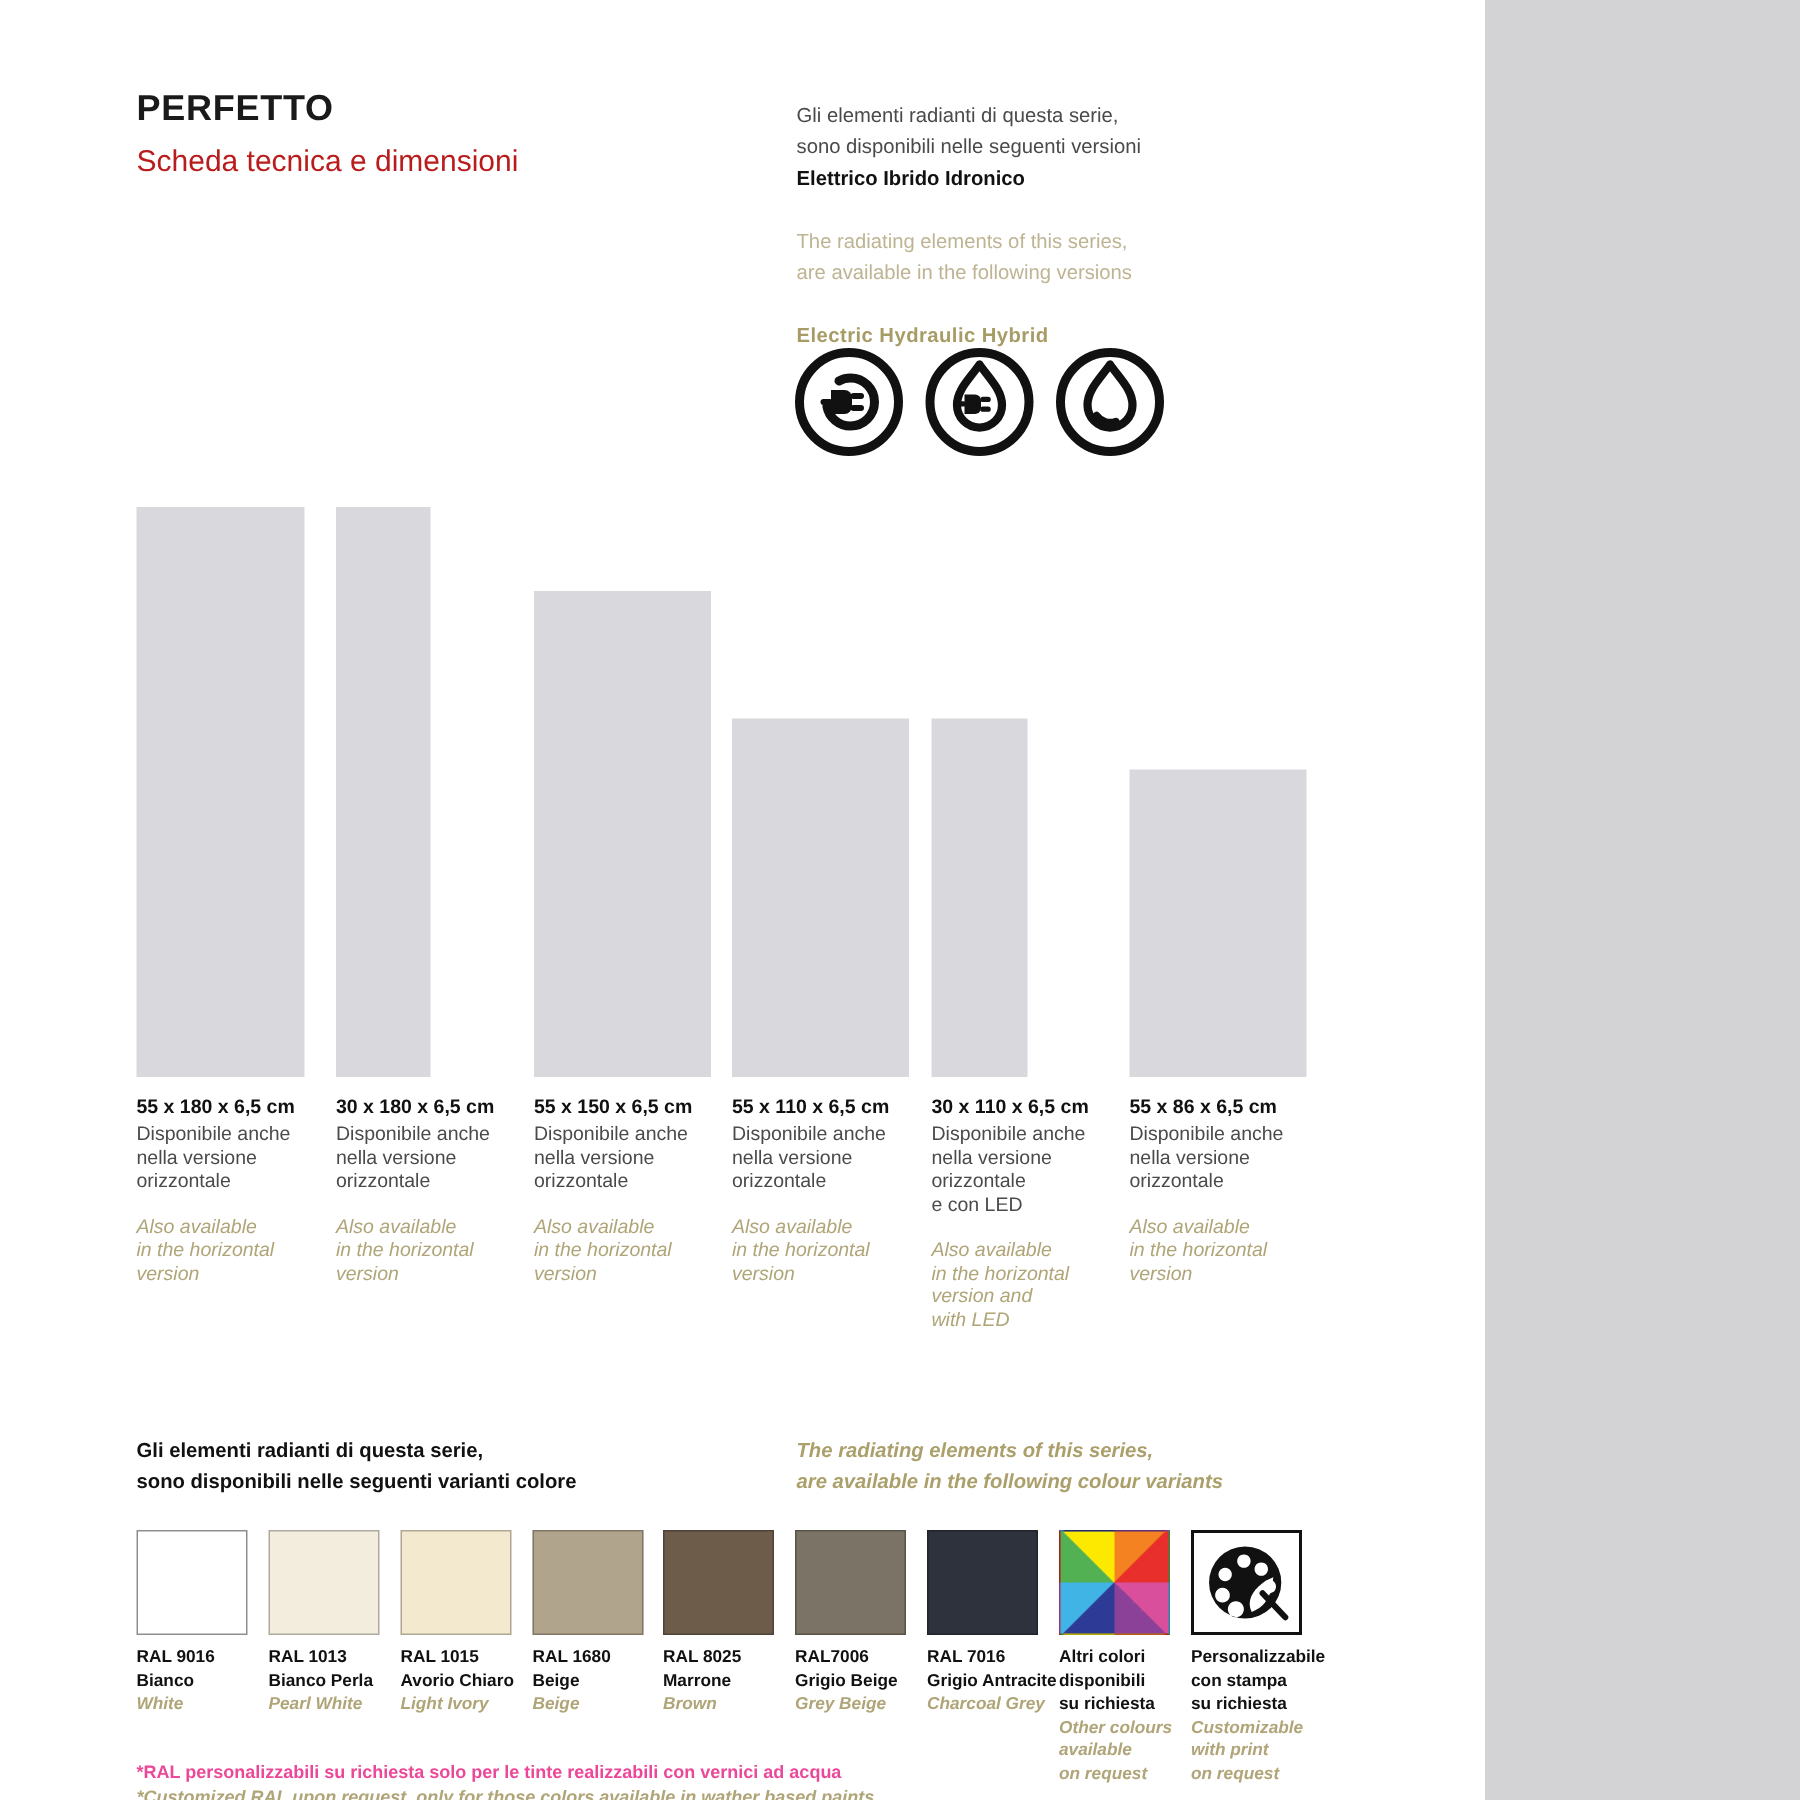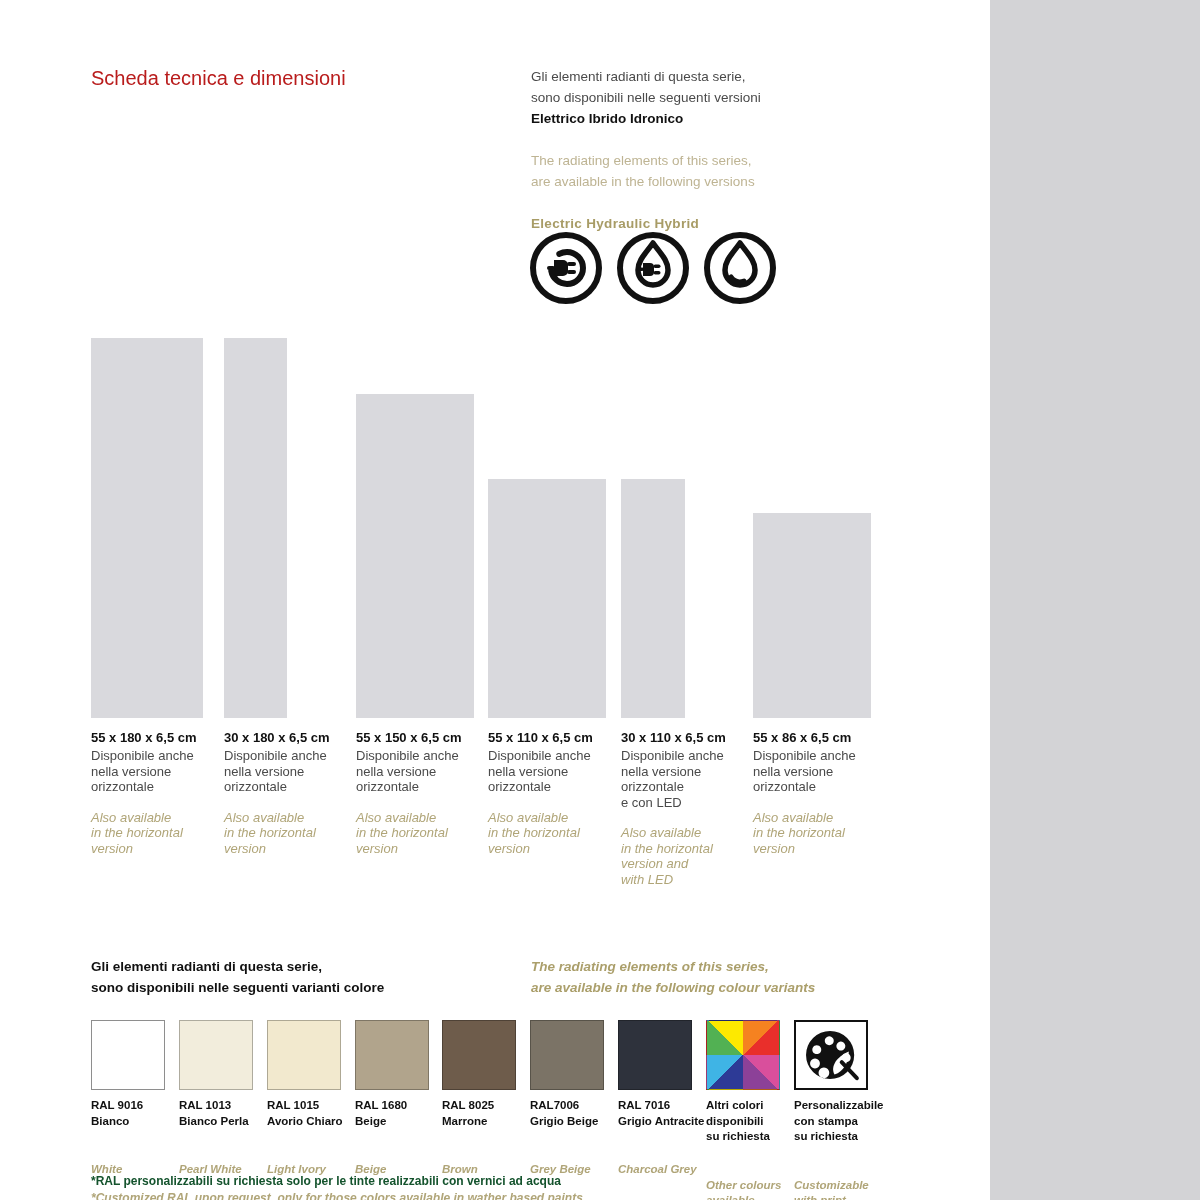--- a/index.html
+++ b/index.html
@@ -42,41 +42,42 @@
 
   
   .col-intro-it{position:absolute;left:91px;top:956px;font-size:13.5px;font-weight:700;color:#111;line-height:21px;white-space:pre-line;}
   .col-intro-en{position:absolute;left:531px;top:956px;font-size:13.5px;font-weight:700;font-style:italic;color:#ab9f6b;line-height:21px;white-space:pre-line;}
 
   .swatch{position:absolute;top:1020px;width:74px;height:70px;box-sizing:border-box;border:1px solid rgba(0,0,0,0.28);}
   .swatch.no-fill{border:none;}
   .sw-label{position:absolute;top:1098px;width:92px;}
   .sw-ral{font-size:11.5px;font-weight:700;color:#111;line-height:15.5px;white-space:nowrap;}
   .sw-name{font-size:11.5px;font-weight:700;color:#111;line-height:15.5px;white-space:pre-line;}
-  .sw-en{font-size:11.5px;font-weight:700;font-style:italic;color:#b0a578;line-height:15.5px;white-space:pre-line;margin-top:33px;}
+  .sw-en{font-size:11.5px;font-weight:700;font-style:italic;color:#b0a578;line-height:15.5px;white-space:pre-line;}
   .x1{left:91px;} .x2{left:179px;} .x3{left:267px;} .x4{left:355px;} .x5{left:442px;}
   .x6{left:530px;} .x7{left:618px;} .x8{left:706px;} .x9{left:794px;}
 
   .rainbow{background:conic-gradient(from 0deg,
       #f58220 0deg 45deg, #e92f2b 45deg 90deg, #d94f9c 90deg 135deg, #8c4198 135deg 180deg,
       #2d3a96 180deg 225deg, #3fb4e5 225deg 270deg, #52b153 270deg 315deg, #fde900 315deg 360deg);}
   .palette-box{padding:0;background:#fff;border:2px solid #111 !important;}
   .palette-box svg{display:block;width:100%;height:100%;}
 
   
-  .foot-it{position:absolute;left:91px;top:1174px;font-size:12px;font-weight:700;color:#14532d;}
+  .foot-it{position:absolute;left:91px;top:1174px;font-size:12px;font-weight:700;color:#ec4899;}
   .foot-en{position:absolute;left:91px;top:1191px;font-size:12px;font-weight:700;font-style:italic;color:#b0a578;}
 </style>
 </head>
 <body>
 
 <div class="page">
   <div class="side-strip"></div>
 
   <div class="hdr">
+    <div class="hdr-title">PERFETTO</div>
     <div class="hdr-sub-it">Scheda tecnica e dimensioni</div>
   </div>
 
   <div class="versions">
     <div class="v-it">Gli elementi radianti di questa serie,
 sono disponibili nelle seguenti versioni</div>
     <div class="v-it v-it-bold">Elettrico Ibrido Idronico</div>
     <div class="v-en">The radiating elements of this series,
 are available in the following versions</div>
     <div class="v-en v-en-bold">Electric Hydraulic Hybrid</div>

